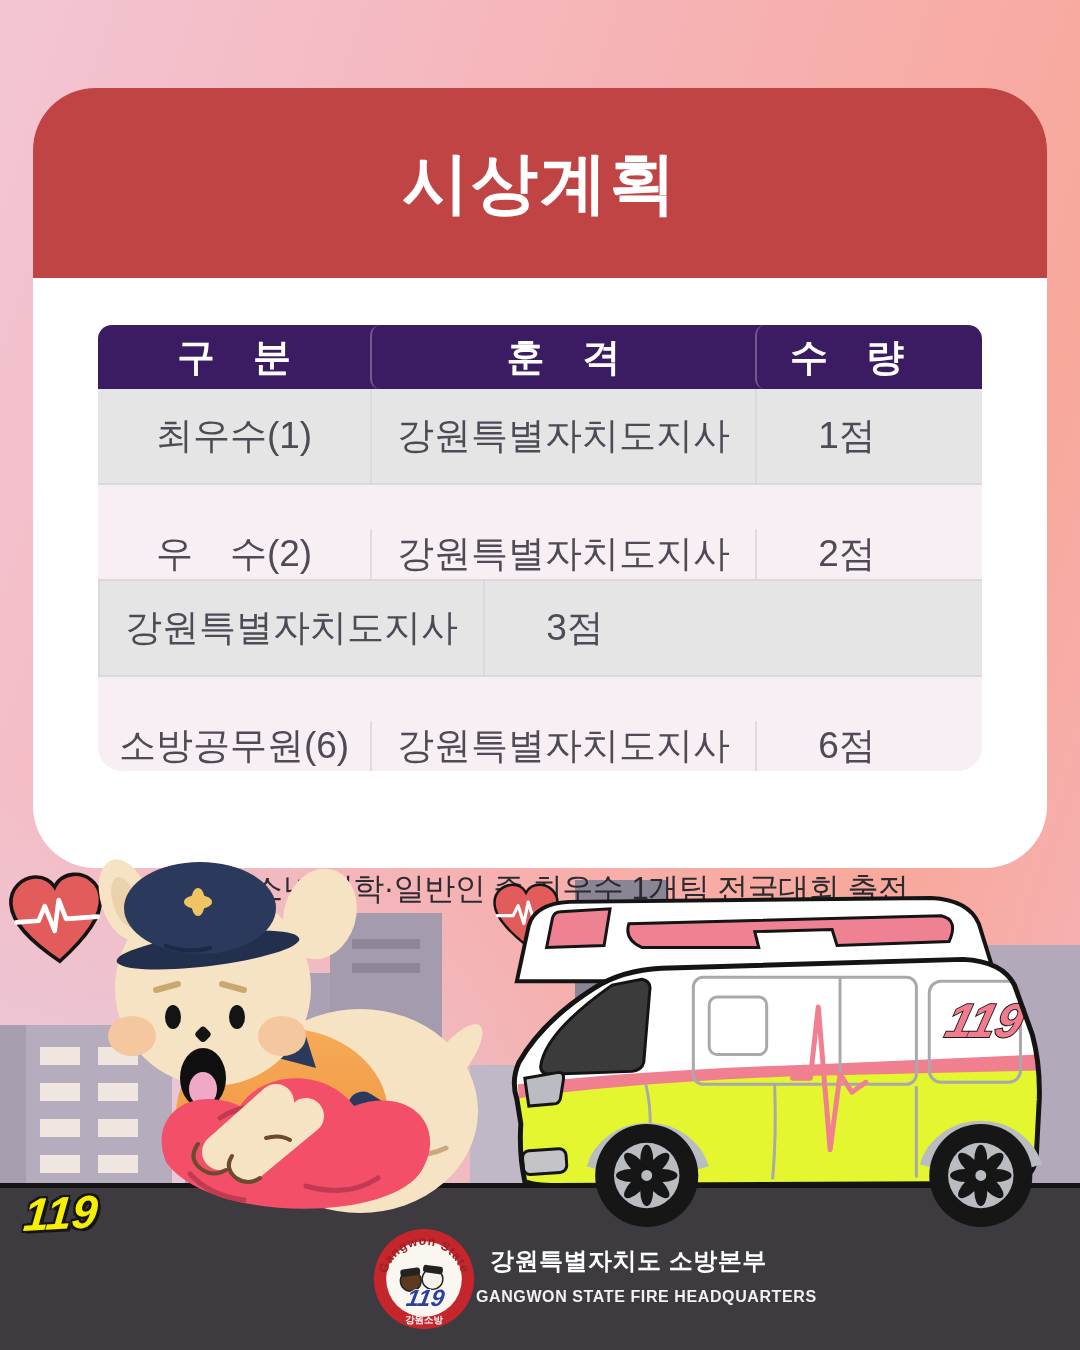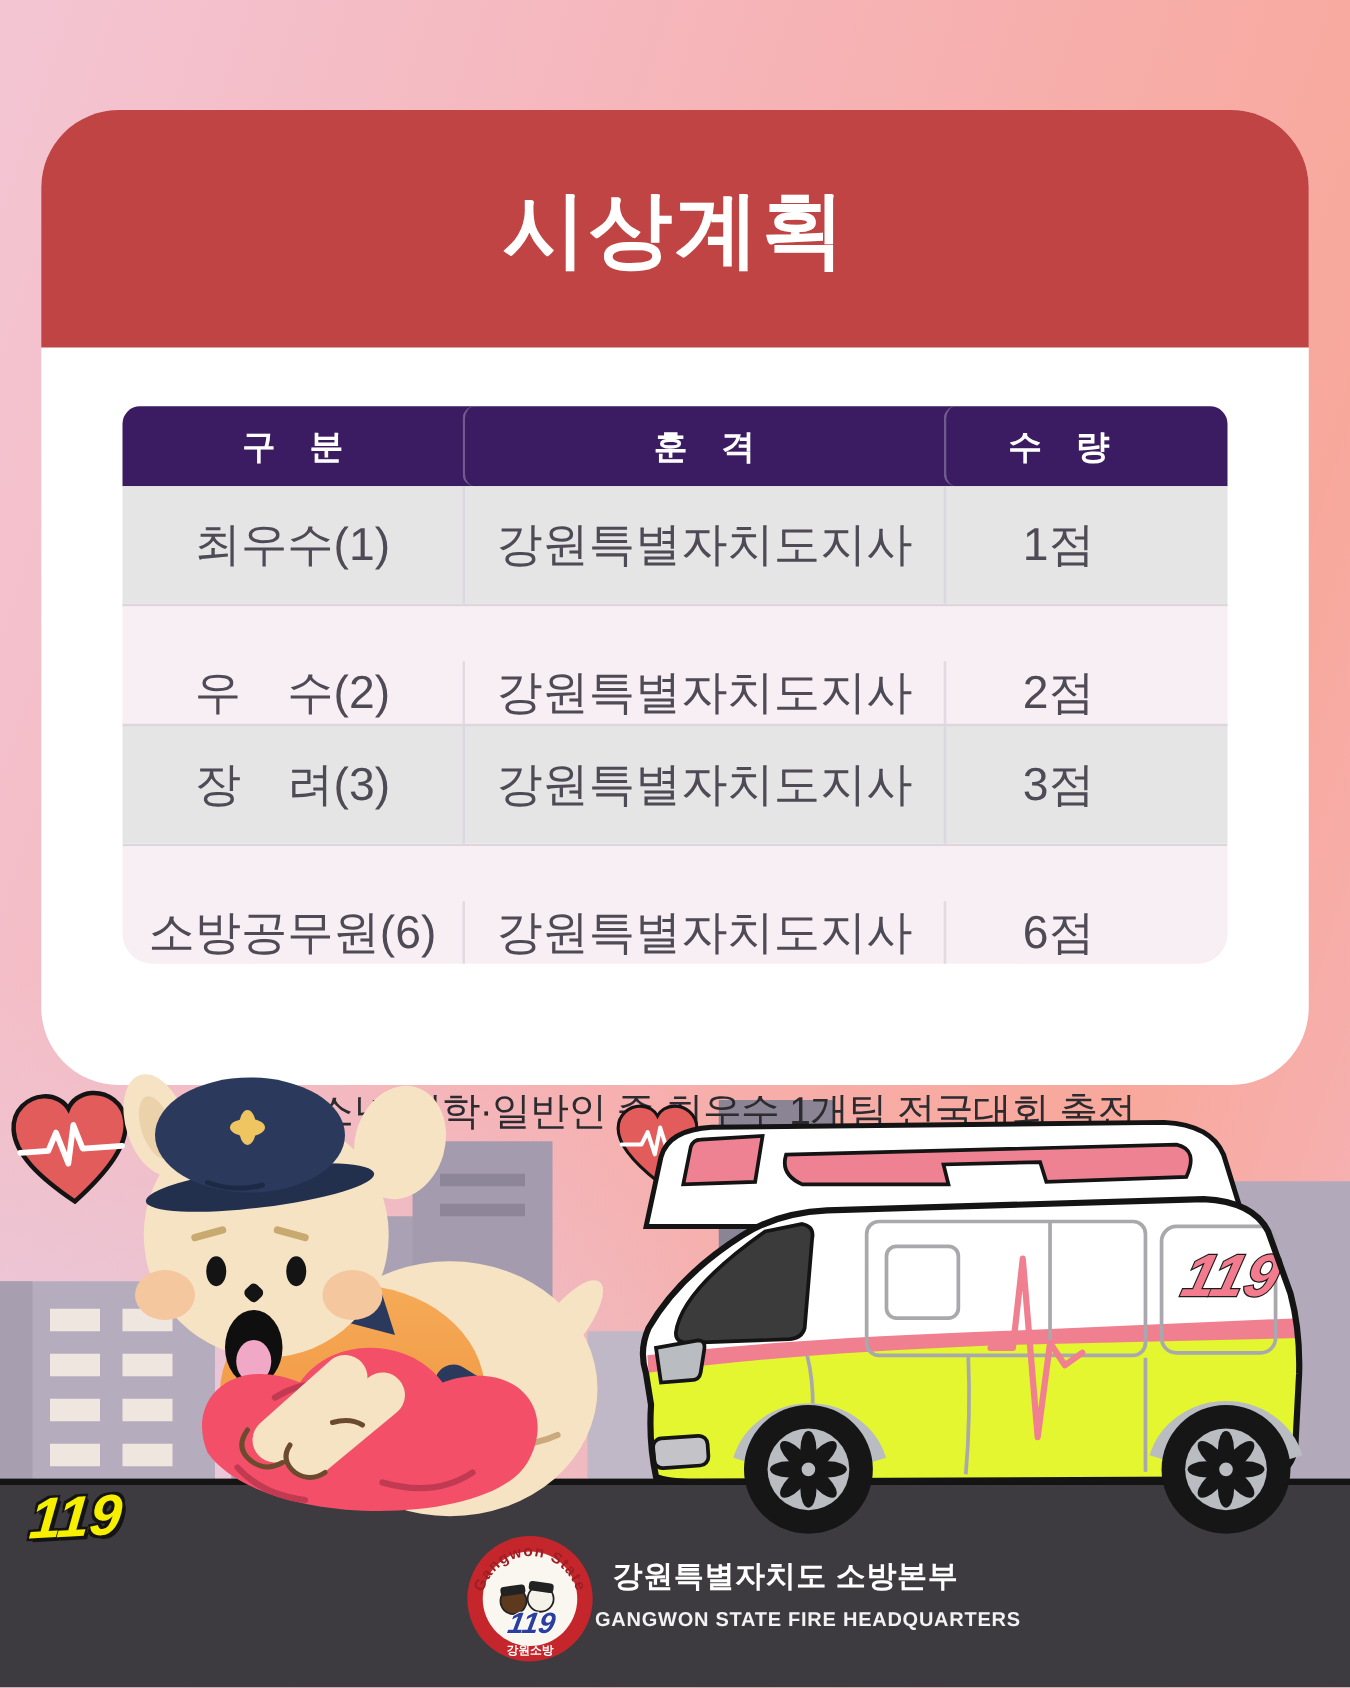--- a/index.html
+++ b/index.html
@@ -13,21 +13,21 @@
   .abs{position:absolute;}
   
   .card{left:33px;top:88px;width:1014px;height:780px;background:#ffffff;border-radius:62px;}
   .card-header{left:0;top:0;width:1014px;height:190px;background:#c14445;border-radius:62px 62px 0 0;
     display:flex;align-items:center;justify-content:center;}
   .card-title{color:#ffffff;font-size:67px;font-weight:bold;letter-spacing:2px;}
   
   .tbl{left:65px;top:237px;width:884px;}
   .trow{display:flex;width:884px;}
   .thead{background:#3b1b61;height:64px;border-radius:14px 14px 0 0;overflow:hidden;}
-  .thead .cell{color:#ffffff;font-size:27px;font-weight:bold;}
+  .thead .cell{color:#ffffff;font-size:38px;font-weight:bold;}
   .cell{display:flex;align-items:center;justify-content:center;box-sizing:border-box;}
   .c1{width:272px;} .c2{width:385px;} .c3{width:182px;}
   .c2,.c3{border-left:2px solid rgba(220,214,222,.85);}
   .thead .c2,.thead .c3{border-left:2px solid rgba(255,255,255,.28);border-radius:10px;}
   .tr{height:94px;font-size:37px;color:#4e4a56;background:#e5e5e5;}
   .tr.alt{background:#f8eff4;align-items:flex-end;}
   .tr + .tr{border-top:2px solid #ddd7dd;}
   .tr.last{border-radius:0 0 24px 24px;overflow:hidden;}
   .footnote{left:98px;top:780px;width:900px;font-size:31px;color:#2b2b30;letter-spacing:-0.5px;}
   
@@ -105,21 +105,20 @@
       <div class="cell c1">최우수(1)</div>
       <div class="cell c2">강원특별자치도지사</div>
       <div class="cell c3">1점</div>
     </div>
     <div class="trow tr alt">
       <div class="cell c1">우　수(2)</div>
       <div class="cell c2">강원특별자치도지사</div>
       <div class="cell c3">2점</div>
     </div>
     <div class="trow tr">
-      <div class="cell c1">장　려(3)</div>
       <div class="cell c2">강원특별자치도지사</div>
       <div class="cell c3">3점</div>
     </div>
     <div class="trow tr alt last">
       <div class="cell c1">소방공무원(6)</div>
       <div class="cell c2">강원특별자치도지사</div>
       <div class="cell c3">6점</div>
     </div>
   </div>
 

